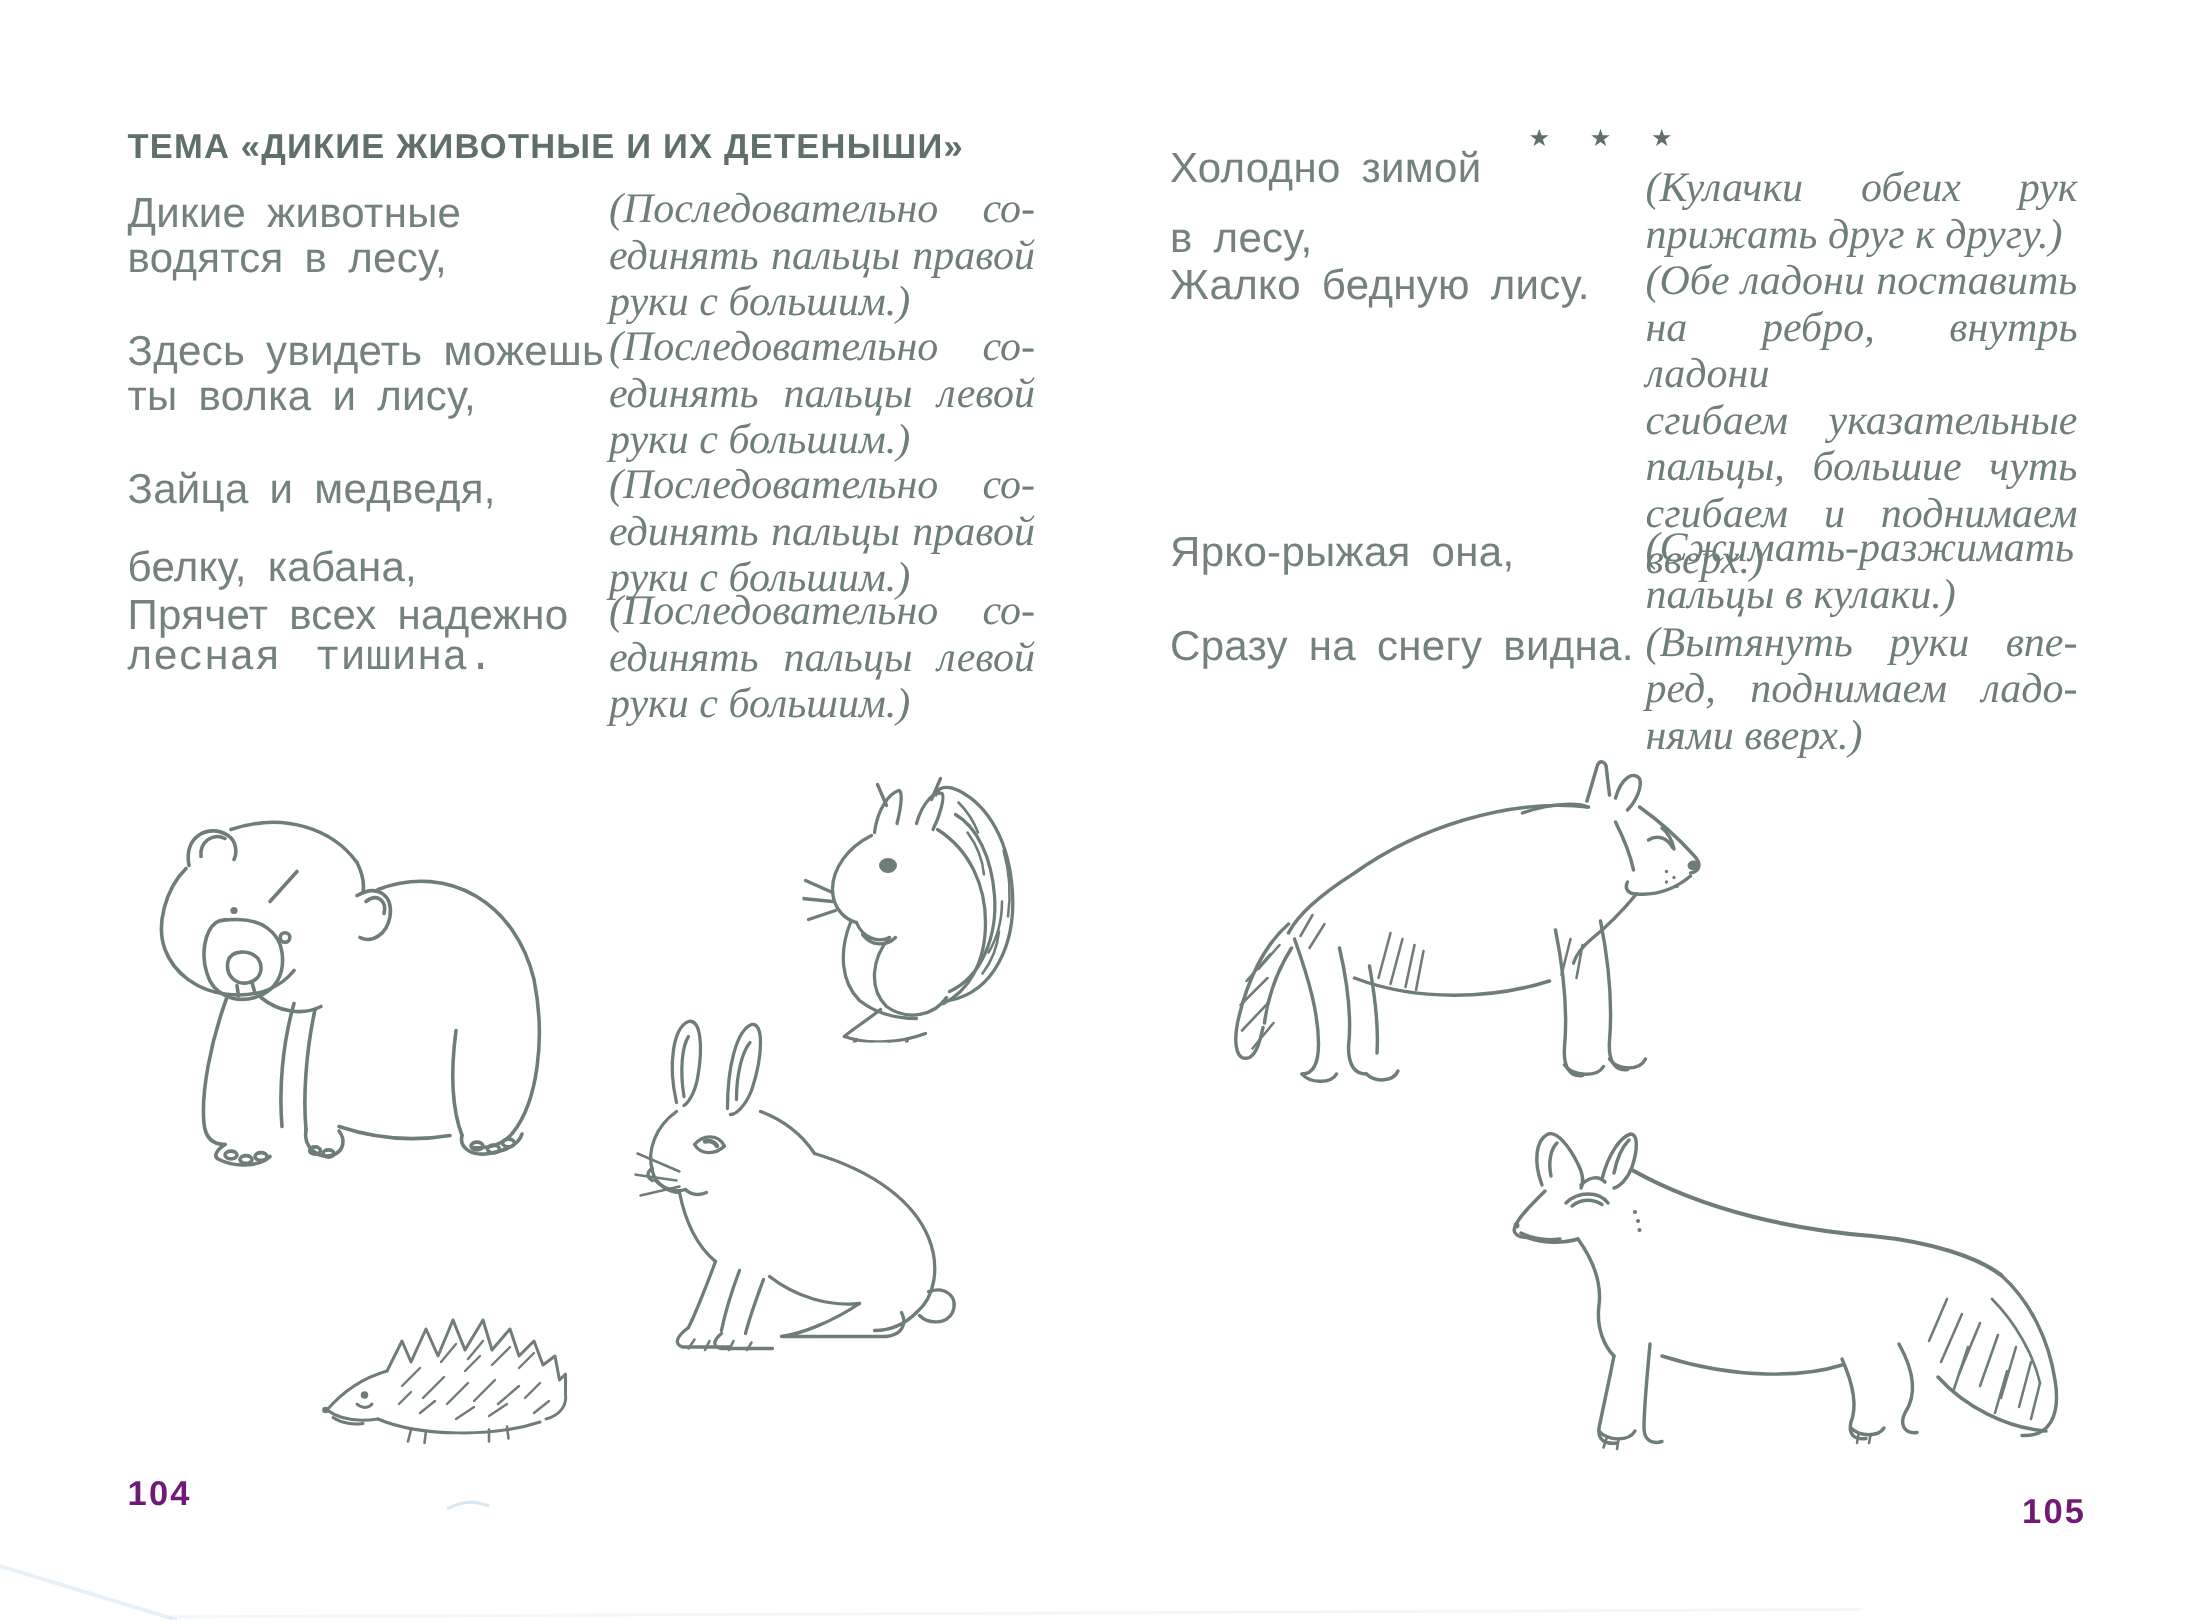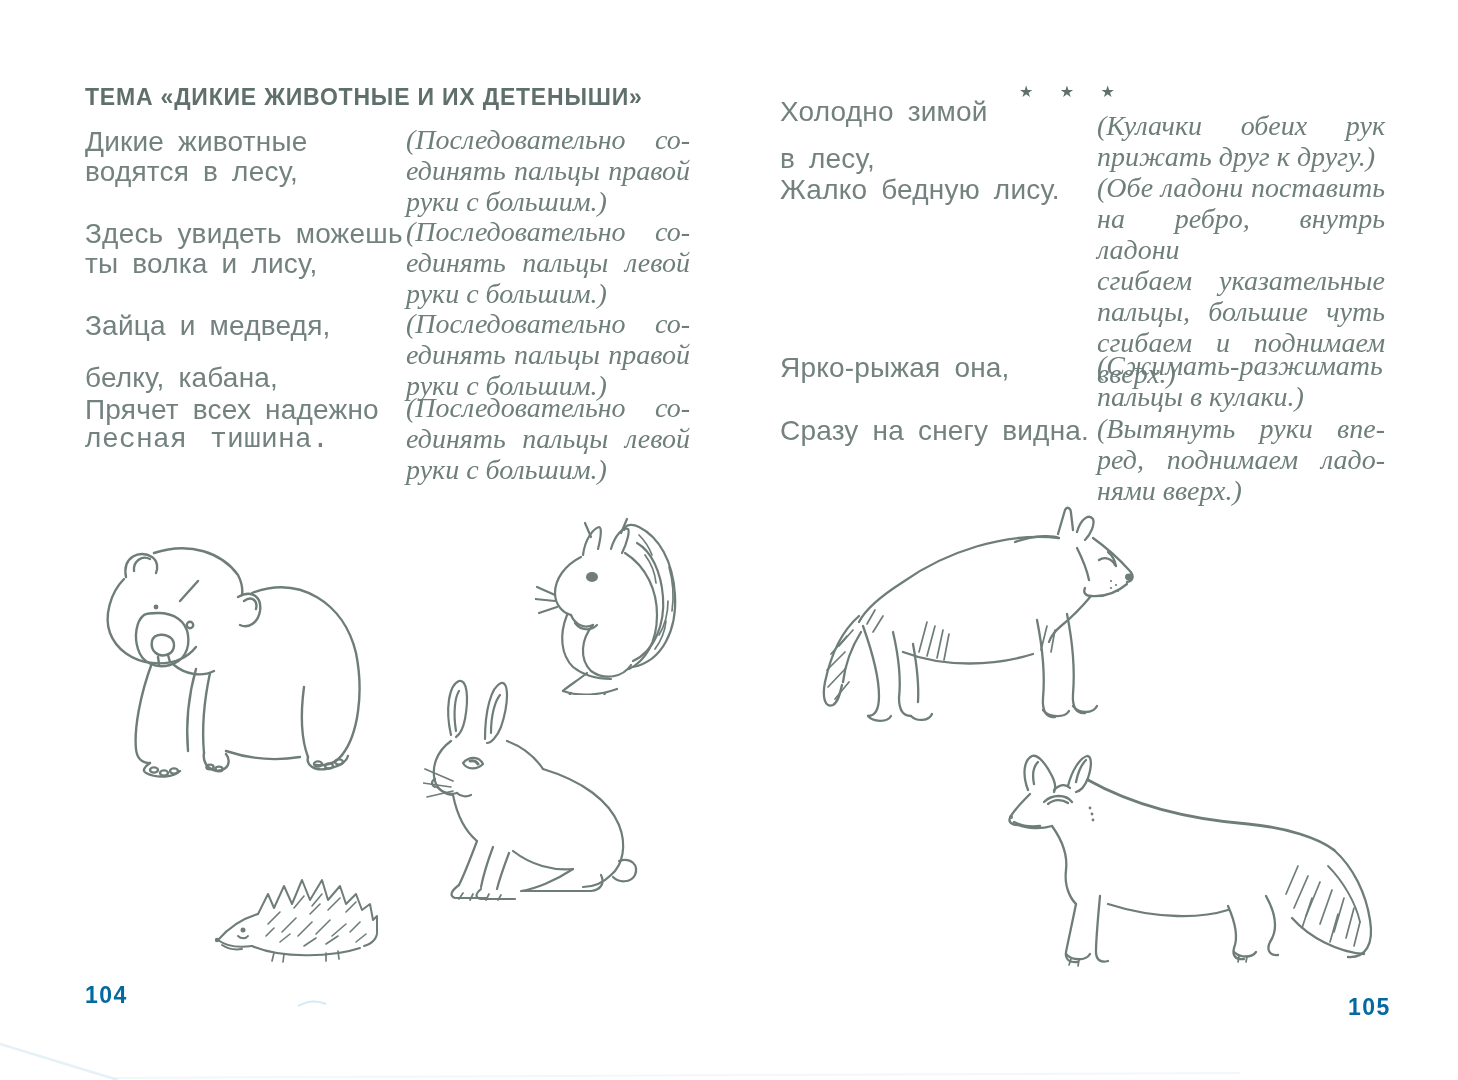--- a/index.html
+++ b/index.html
@@ -8,21 +8,21 @@
   .title{position:absolute;font-weight:bold;font-size:23px;letter-spacing:0.8px;
          color:#5f706c;white-space:nowrap;}
   .verse-line{position:absolute;font-size:28px;color:#73827f;word-spacing:6px;
               letter-spacing:0.2px;white-space:nowrap;height:30px;}
   .v-right{text-align:left;white-space:nowrap;}
   .instr-block{position:absolute;font-family:"Liberation Serif","DejaVu Serif",serif;
                font-style:italic;font-size:28px;line-height:31px;color:#6e7e7a;}
   .instr-line{text-align:justify;text-align-last:justify;}
   .instr-last{text-align-last:left;}
   .marker{position:absolute;font-size:16px;letter-spacing:11px;color:#5f706c;text-align:center;}
-  .page-num{position:absolute;font-weight:bold;font-size:23px;letter-spacing:1.5px;color:#0369a1;}
+  .page-num{position:absolute;font-weight:bold;font-size:23px;letter-spacing:1.5px;color:#701a75;}
   .illus{position:absolute;}
   .illus svg{display:block;}
   .edge{position:absolute;left:0;top:0;pointer-events:none;}
 </style>
 </head>
 <body>
 
 <div id="spread">
 
   <div>

